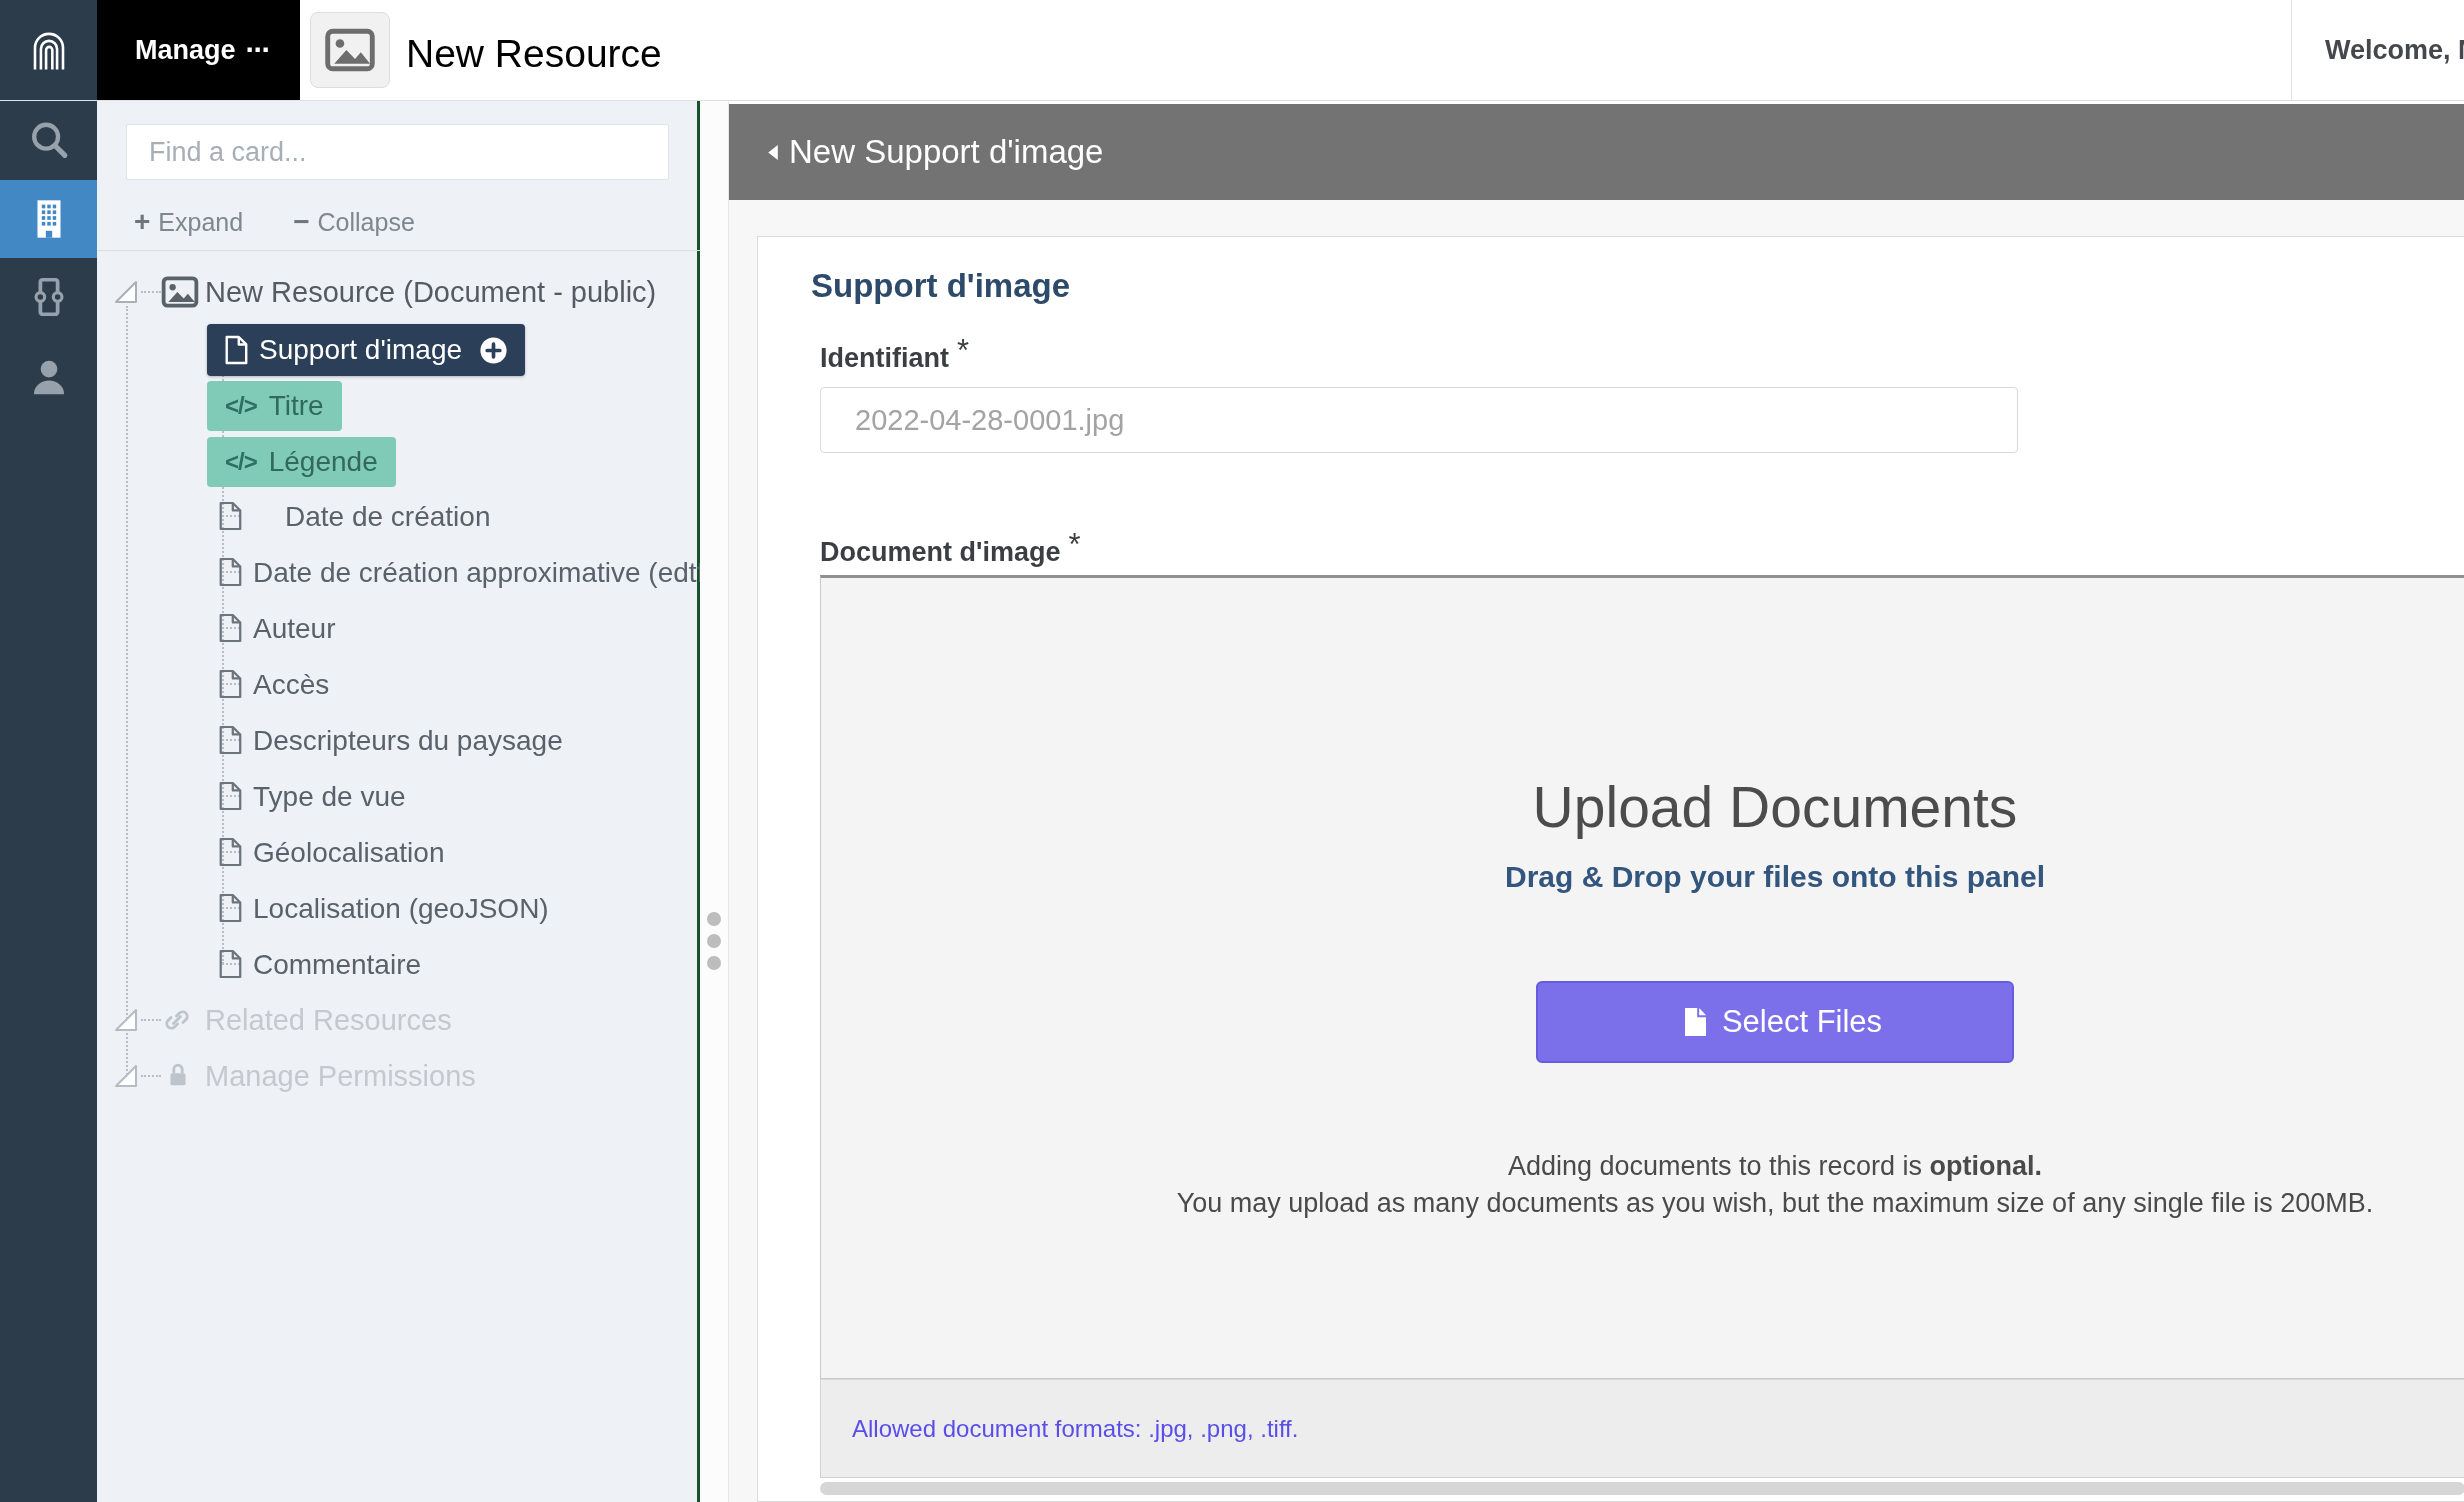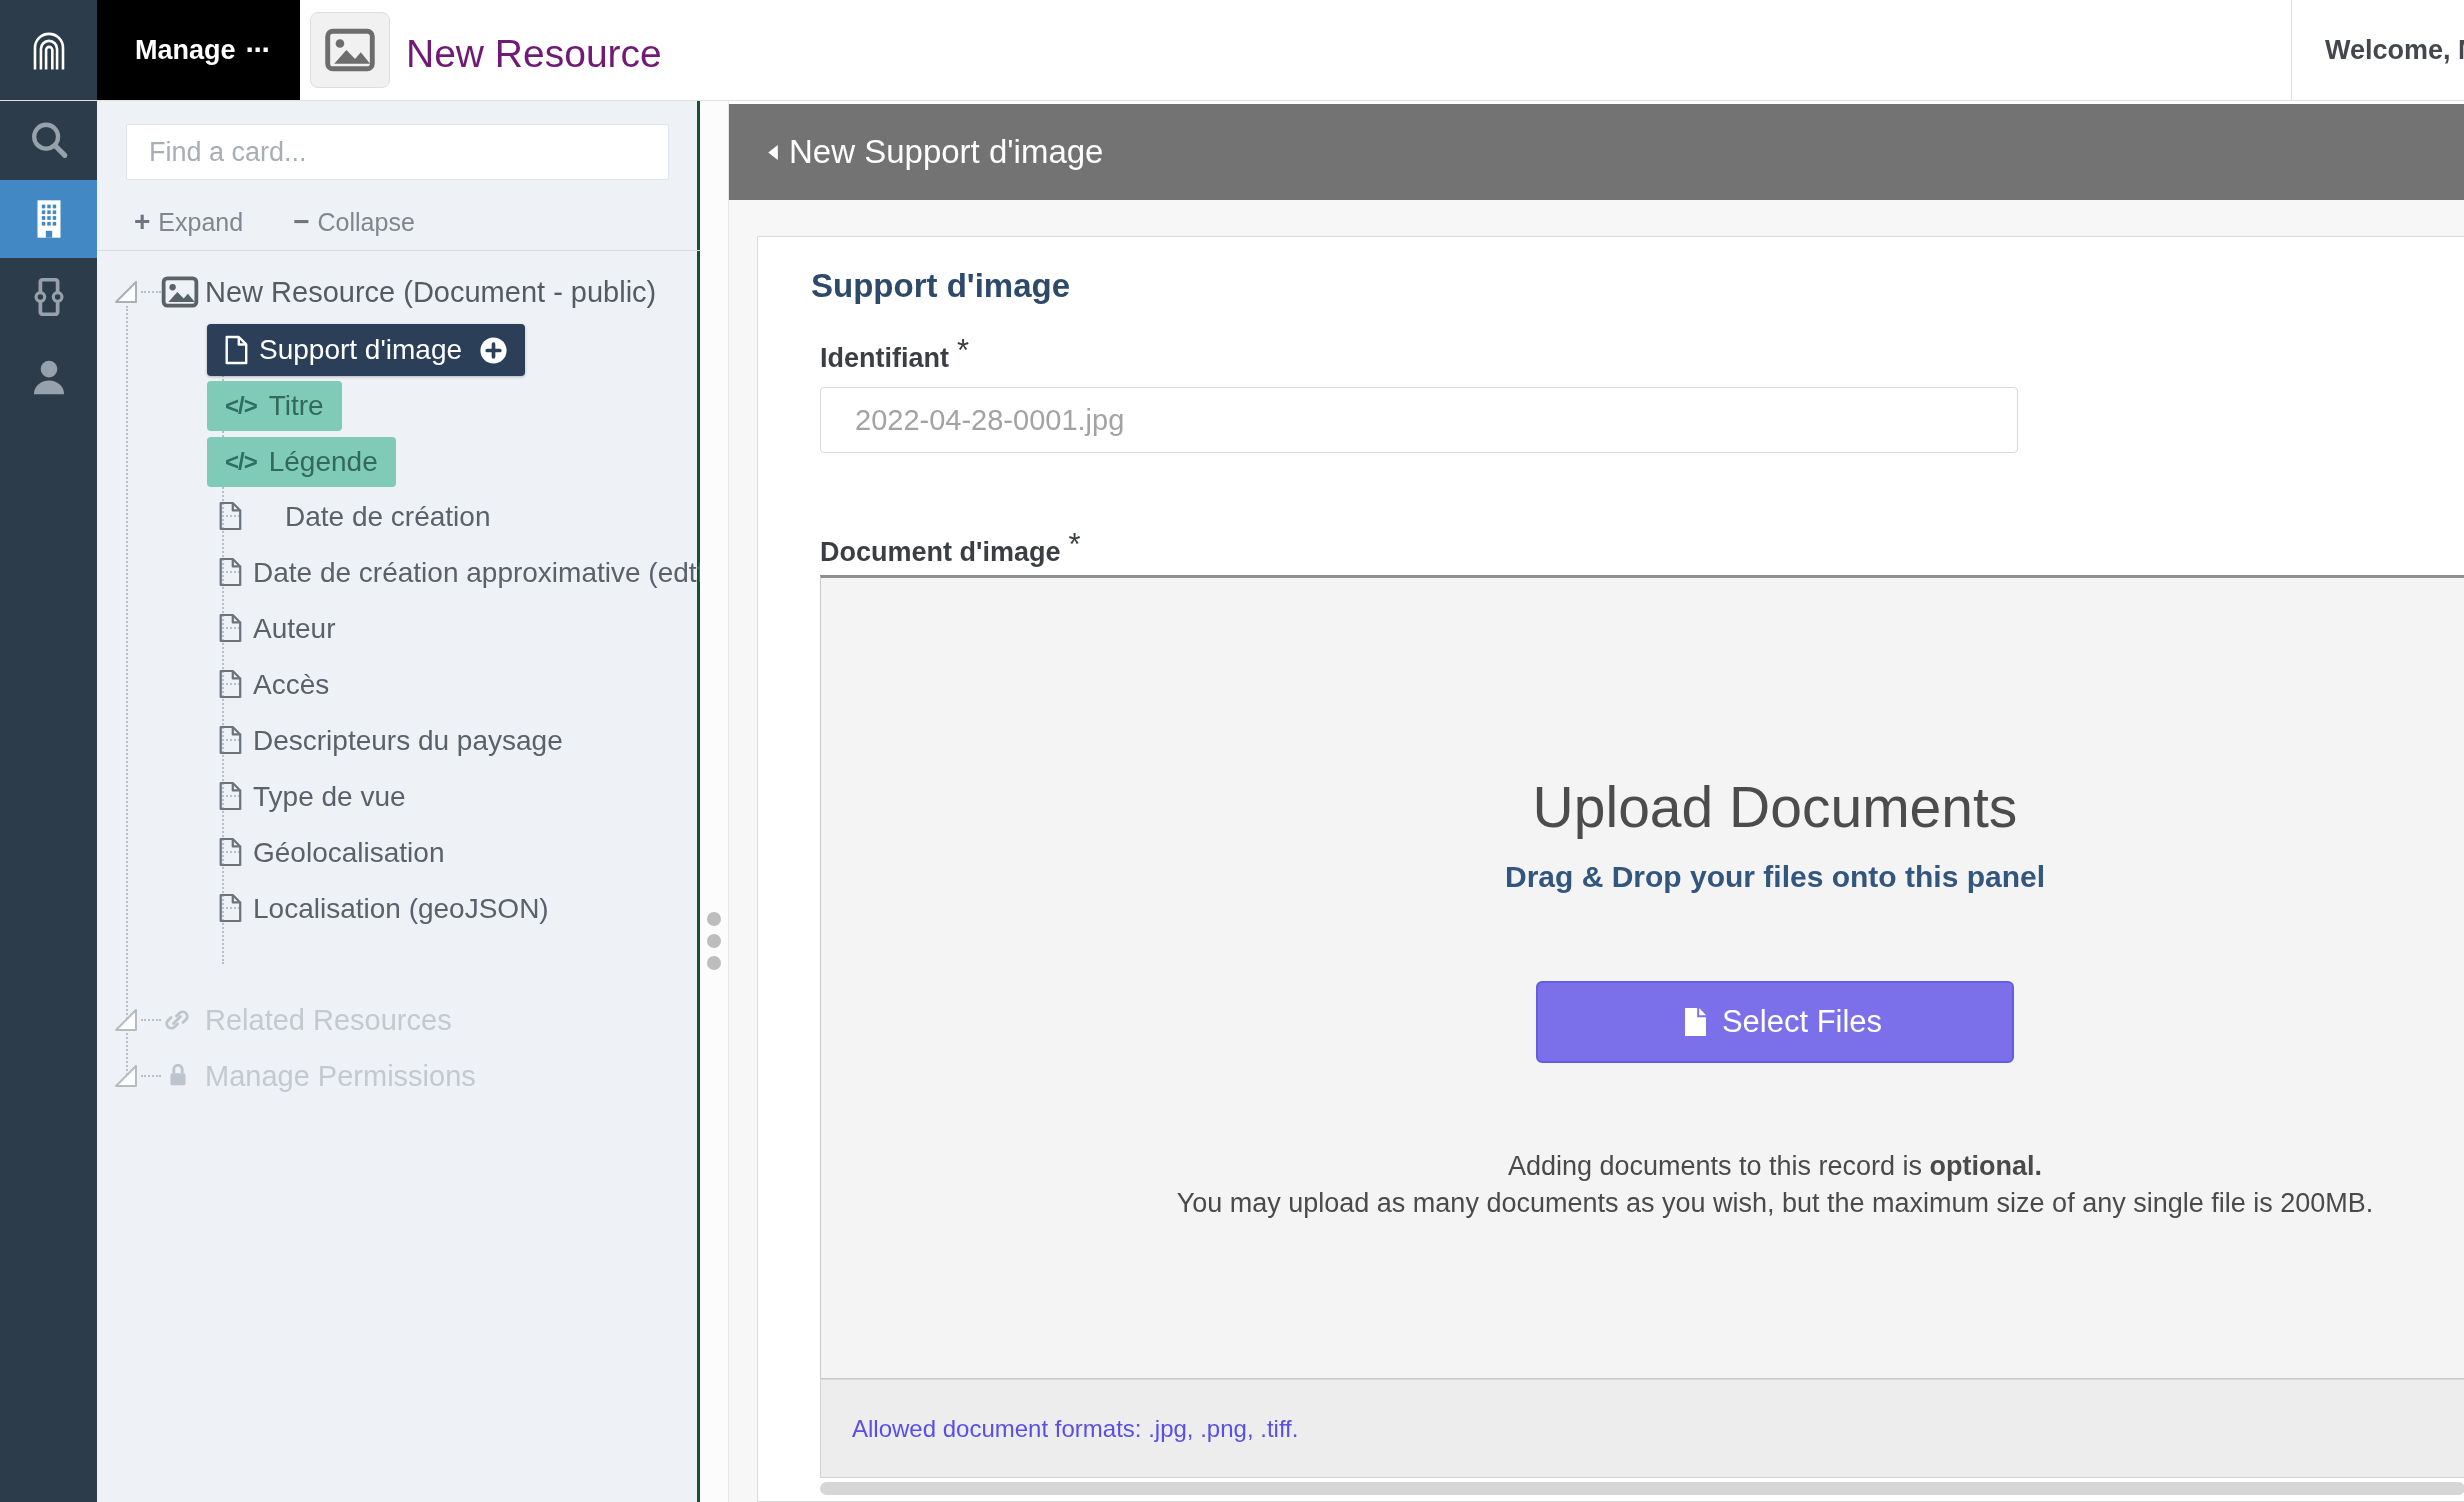--- a/index.html
+++ b/index.html
@@ -10,21 +10,21 @@
           border-bottom:1px solid #e0e0e0;z-index:6;}
   .logo{position:absolute;left:0;top:0;width:97px;height:100px;background:#2d3c4b;
         display:flex;align-items:center;justify-content:center;cursor:pointer;}
   .manage-btn{position:absolute;left:97px;top:0;width:203px;height:100px;background:#000000;
         color:#fff;display:flex;align-items:center;padding-left:38px;box-sizing:border-box;
         font-size:27px;font-weight:600;cursor:pointer;}
   .manage-ellipsis{font-size:30px;font-weight:700;margin-left:10px;letter-spacing:-2px;line-height:20px;}
   .res-icon-chip{position:absolute;left:310px;top:12px;width:78px;height:74px;background:#f1f1f1;
         border:1px solid #ddd;border-radius:8px;display:flex;align-items:center;justify-content:center;}
   .page-title{position:absolute;left:406px;top:0;height:108px;display:flex;align-items:center;
-        font-size:39px;color:#701a75;}
+        font-size:39px;color:#000000;}
   .topbar-divider{position:absolute;left:2291px;top:0;height:100px;border-left:1px solid #e3e3e3;}
   .welcome{position:absolute;left:2325px;top:0;height:100px;display:flex;align-items:center;
         font-size:27px;font-weight:600;color:#44474c;white-space:nowrap;cursor:pointer;}
   
   .sidebar{position:absolute;left:0;top:100px;width:97px;height:1402px;background:#2d3c4b;z-index:5;}
   .side-item{position:absolute;left:0;width:97px;height:78px;display:flex;align-items:center;
         justify-content:center;cursor:pointer;}
   .side-item.active{background:#4288c5;}
   
   .panel{position:absolute;left:97px;top:100px;width:603px;height:1402px;background:#eef1f5;
@@ -318,20 +318,30 @@
     <div class="tree-row" style="top:780px;height:56px;">
       <span class="hstub" style="left:125px;top:27px;width:18px;"></span>
       <span class="file-ic" style="position:absolute;left:120px;top:13px;">
         <svg viewBox="0 0 28 32" width="26" height="30">
             <path d="M4 2 h13 l8 8 v20 H4 z" fill="none" stroke="currentColor" stroke-width="2.4" stroke-linejoin="round"></path>
             <path d="M17 2 v8 h8" fill="none" stroke="currentColor" stroke-width="2.4" stroke-linejoin="round"></path>
           </svg>
       </span>
       <span class="tree-label" style="position:absolute;left:156px;top:13px;">Localisation (geoJSON)</span>
     </div>
+    <div class="tree-row" style="top:836px;height:56px;">
+      <span class="hstub" style="left:125px;top:27px;width:18px;"></span>
+      <span class="file-ic" style="position:absolute;left:120px;top:13px;">
+        <svg viewBox="0 0 28 32" width="26" height="30">
+            <path d="M4 2 h13 l8 8 v20 H4 z" fill="none" stroke="currentColor" stroke-width="2.4" stroke-linejoin="round"></path>
+            <path d="M17 2 v8 h8" fill="none" stroke="currentColor" stroke-width="2.4" stroke-linejoin="round"></path>
+          </svg>
+      </span>
+      <span class="tree-label" style="position:absolute;left:156px;top:13px;">Commentaire</span>
+    </div>
 
     <div class="tree-row" style="top:892px;height:56px;text-align:right;">
       <span class="hstub" style="left:44px;top:27px;width:20px;"></span>
       <span class="toggle" style="left:14px;top:13px;">
         <svg viewBox="0 0 30 30" width="30" height="30">
           <polygon points="25,5 25,25 5,25" fill="#ffffff" stroke="#b6bcc3" stroke-width="2" stroke-linejoin="round"></polygon>
         </svg>
       </span>
       <span style="position:absolute;left:64px;top:12px;">
         <svg viewBox="0 0 32 32" width="32" height="32" fill="none" stroke="#bdc4cb" stroke-width="2.8" stroke-linecap="round">

